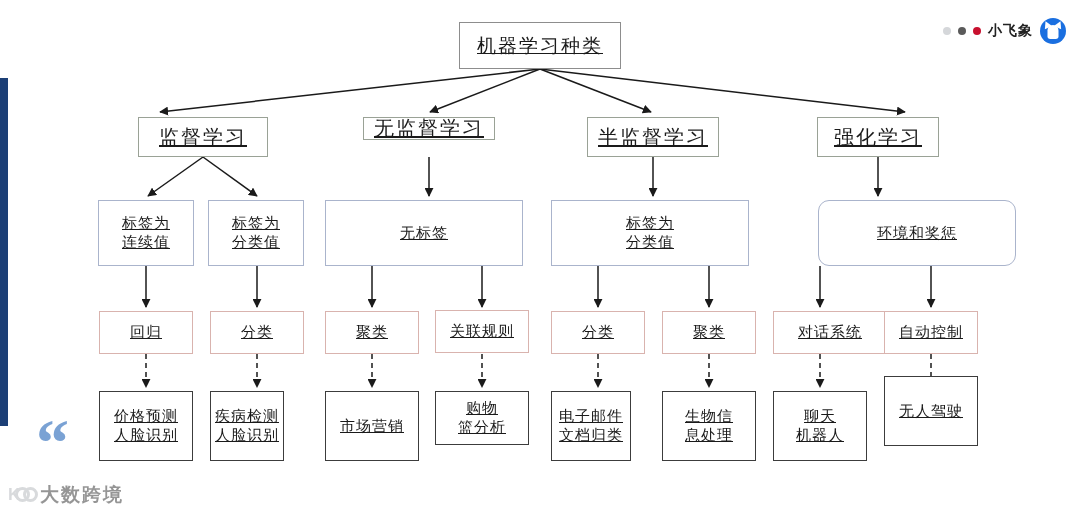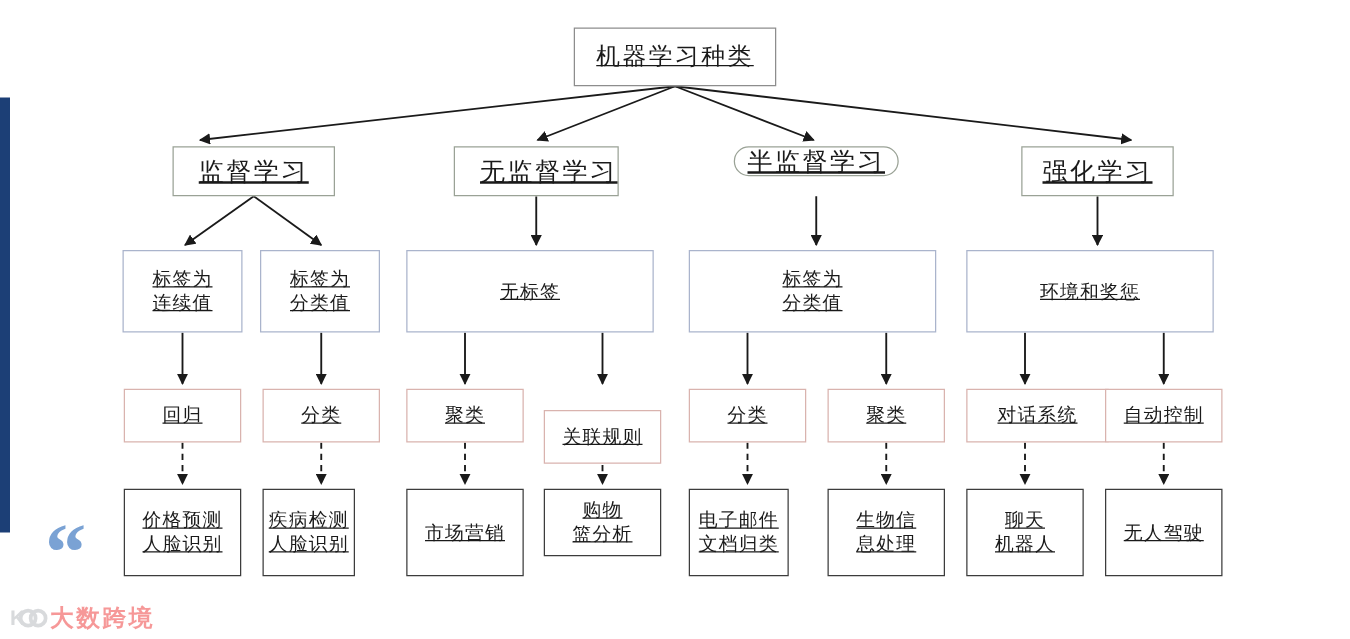--- a/index.html
+++ b/index.html
@@ -30,21 +30,21 @@
 
   .quote-mark{position:absolute;left:36px;top:420px;font-size:66px;line-height:46px;
     color:#7aa2d4;font-family:"Liberation Serif","DejaVu Serif",serif;font-weight:bold;}
   .bl-watermark{position:absolute;left:8px;top:482px;display:flex;align-items:center;gap:6px;opacity:.55;}
   .bl-logo{width:26px;height:20px;position:relative;}
   .bl-logo .c1,.bl-logo .c2{position:absolute;top:2px;border-radius:50%;
     border:3px solid #b9bcc0;width:9px;height:9px;}
   .bl-logo .c1{left:7px;}
   .bl-logo .c2{left:15px;}
   .bl-logo .k{position:absolute;left:0;top:1px;font-size:17px;color:#b9bcc0;font-weight:bold;line-height:17px;}
-  .bl-text{font-size:19px;font-weight:bold;color:#ef4444;letter-spacing:2px;}
+  .bl-text{font-size:19px;font-weight:bold;color:#404040;letter-spacing:2px;}
 
   
   .node{position:absolute;box-sizing:border-box;display:flex;align-items:center;
     justify-content:center;text-align:center;background:#ffffff;
     font-family:"DejaVu Sans","Liberation Sans",sans-serif;color:#1a1a1a;}
   .node span{display:block;line-height:1.25;text-decoration:underline;}
   .lvl-root{border:1.4px solid #8d8d8d;font-size:19px;letter-spacing:2px;}
   .lvl-2{border:1.2px solid #9aa296;font-size:20px;letter-spacing:2px;}
   .lvl-3{border:1.2px solid #aab4cc;font-size:15px;letter-spacing:1px;}
   .lvl-4{border:1.2px solid #d9b3ae;font-size:15px;letter-spacing:1px;}
@@ -98,26 +98,26 @@
       <div class="node lvl-root" style="left: 459px; top: 22px; width: 162px; height: 47px;">
         <div>
           <span>机器学习种类</span>
         </div>
       </div>
       <div class="node lvl-2" style="left: 138px; top: 117px; width: 130px; height: 40px;">
         <div>
           <span>监督学习</span>
         </div>
       </div>
-      <div class="node lvl-2" style="left: 363px; top: 117px; width: 132px; height: 40px; justify-content: flex-end;">
+      <div class="node lvl-2" style="left: 363px; top: 117px; width: 132px; height: 23px;">
         <div>
           <span>无监督学习</span>
         </div>
       </div>
-      <div class="node lvl-2" style="left: 587px; top: 117px; width: 132px; height: 24px; border-radius: 14px;">
+      <div class="node lvl-2" style="left: 587px; top: 117px; width: 132px; height: 40px;">
         <div>
           <span>半监督学习</span>
         </div>
       </div>
       <div class="node lvl-2" style="left: 817px; top: 117px; width: 122px; height: 40px; text-align: center;">
         <div>
           <span>强化学习</span>
         </div>
       </div>
       <div class="node lvl-3" style="left: 98px; top: 200px; width: 96px; height: 66px;">
@@ -136,41 +136,41 @@
         <div>
           <span>无标签</span>
         </div>
       </div>
       <div class="node lvl-3" style="left: 551px; top: 200px; width: 198px; height: 66px;">
         <div>
           <span>标签为</span>
           <span>分类值</span>
         </div>
       </div>
-      <div class="node lvl-3" style="left: 773px; top: 200px; width: 198px; height: 66px;">
+      <div class="node lvl-3" style="left: 818px; top: 200px; width: 198px; height: 66px; border-radius: 11px;">
         <div>
           <span>环境和奖惩</span>
         </div>
       </div>
       <div class="node lvl-4" style="left: 99px; top: 311px; width: 94px; height: 43px;">
         <div>
           <span>回归</span>
         </div>
       </div>
       <div class="node lvl-4" style="left: 210px; top: 311px; width: 94px; height: 43px;">
         <div>
           <span>分类</span>
         </div>
       </div>
       <div class="node lvl-4" style="left: 325px; top: 311px; width: 94px; height: 43px;">
         <div>
           <span>聚类</span>
         </div>
       </div>
-      <div class="node lvl-4" style="left: 435px; top: 328px; width: 94px; height: 43px;">
+      <div class="node lvl-4" style="left: 435px; top: 310px; width: 94px; height: 43px;">
         <div>
           <span>关联规则</span>
         </div>
       </div>
       <div class="node lvl-4" style="left: 551px; top: 311px; width: 94px; height: 43px;">
         <div>
           <span>分类</span>
         </div>
       </div>
       <div class="node lvl-4" style="left: 662px; top: 311px; width: 94px; height: 43px;">
@@ -222,27 +222,38 @@
           <span>生物信</span>
           <span>息处理</span>
         </div>
       </div>
       <div class="node lvl-5" style="left: 773px; top: 391px; width: 94px; height: 70px;">
         <div>
           <span>聊天</span>
           <span>机器人</span>
         </div>
       </div>
-      <div class="node lvl-5" style="left: 884px; top: 391px; width: 94px; height: 70px;">
+      <div class="node lvl-5" style="left: 884px; top: 376px; width: 94px; height: 70px;">
         <div>
           <span>无人驾驶</span>
         </div>
       </div>
     </div>
 
+  <div class="tr-watermark">
+    <span class="dot d1"></span>
+    <span class="dot d2"></span>
+    <span class="dot d3"></span>
+    <span class="tr-name">小飞象</span>
+    <span class="tr-logo">
+      <span class="horn-l"></span>
+        <span class="horn-r"></span>
+        <span class="ghost"></span>
+    </span>
+  </div>
 
   <div class="quote-mark">“</div>
 
   <div class="bl-watermark">
     <span class="bl-logo">
       <span class="k">K</span>
         <span class="c1"></span>
         <span class="c2"></span>
     </span>
     <span class="bl-text">大数跨境</span>

